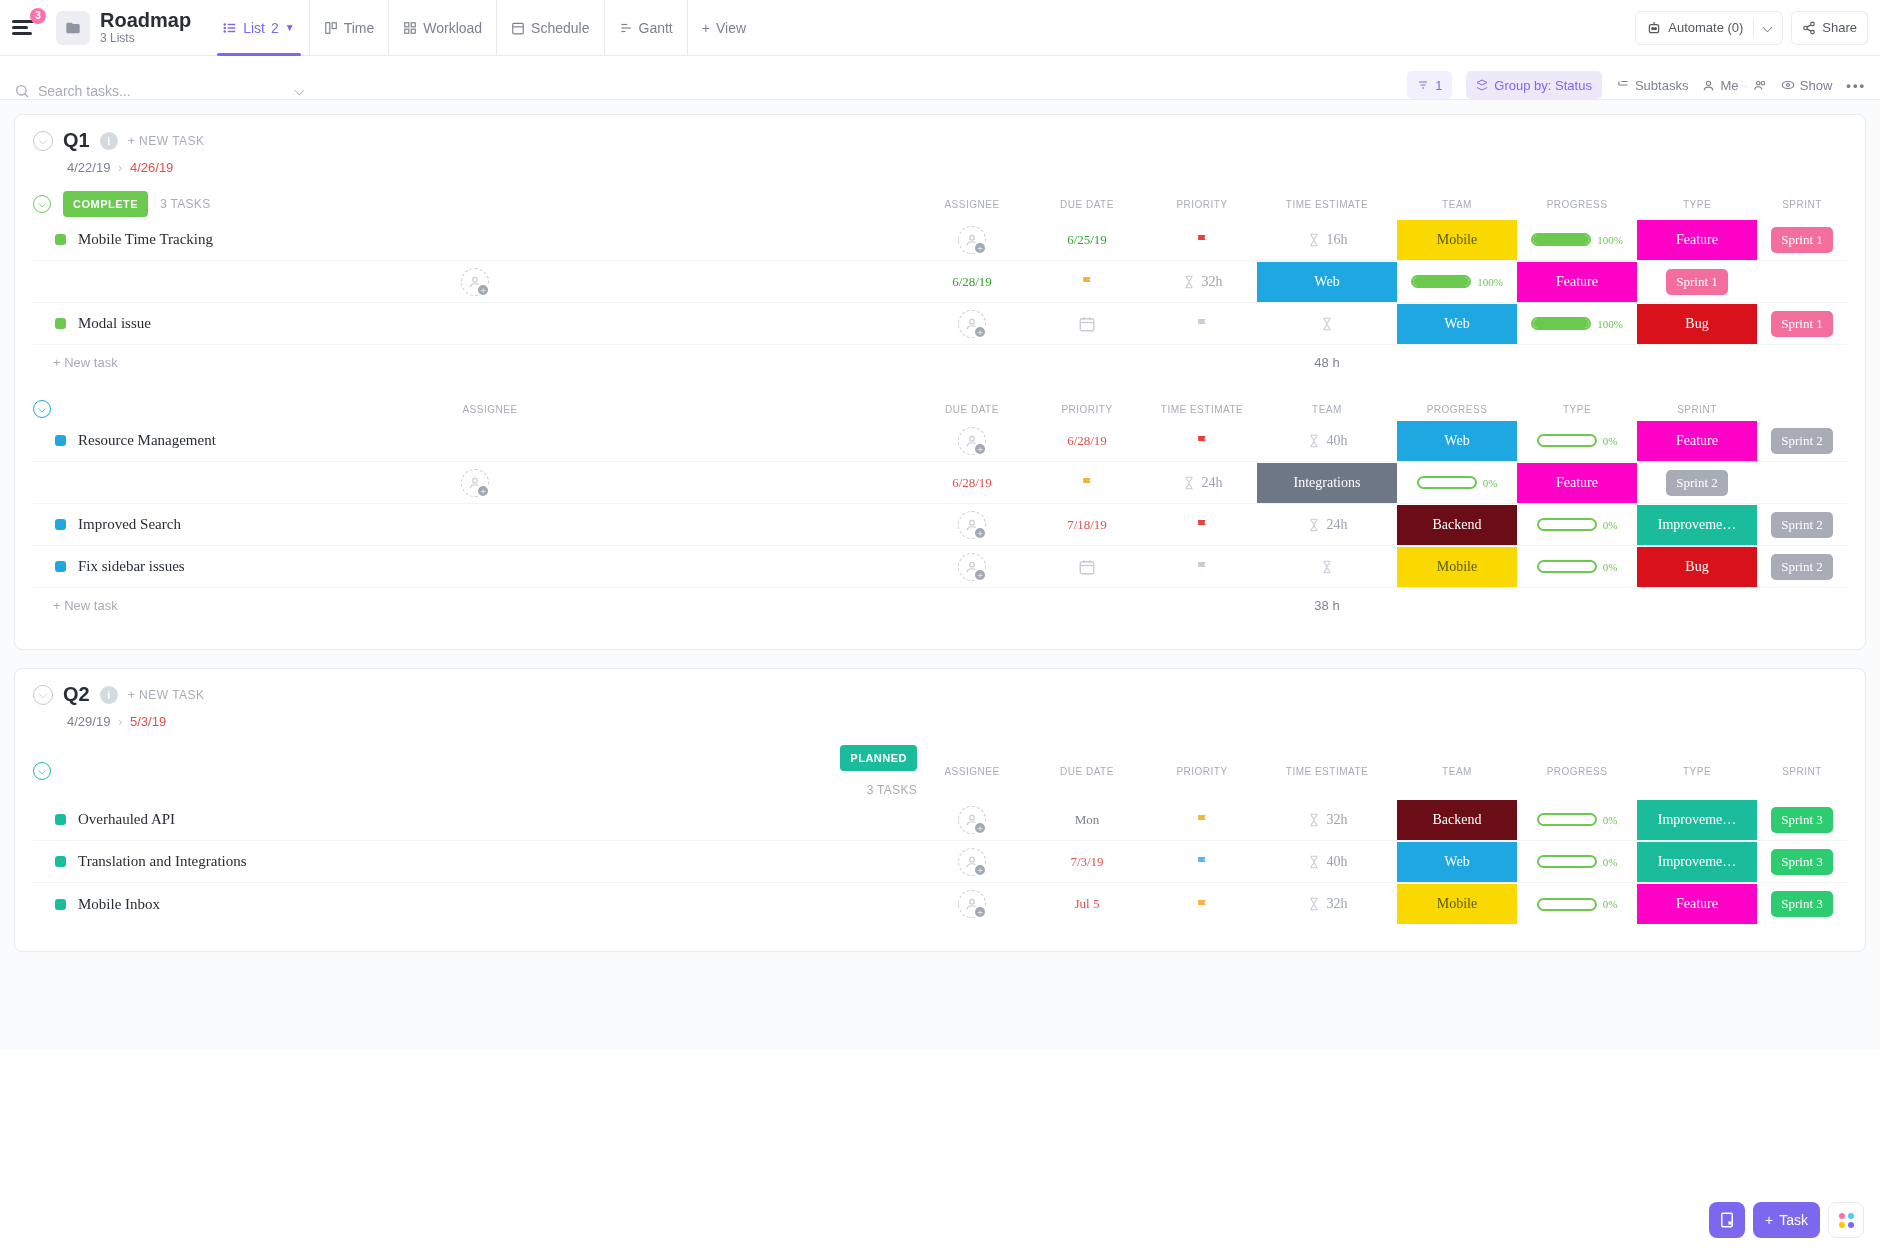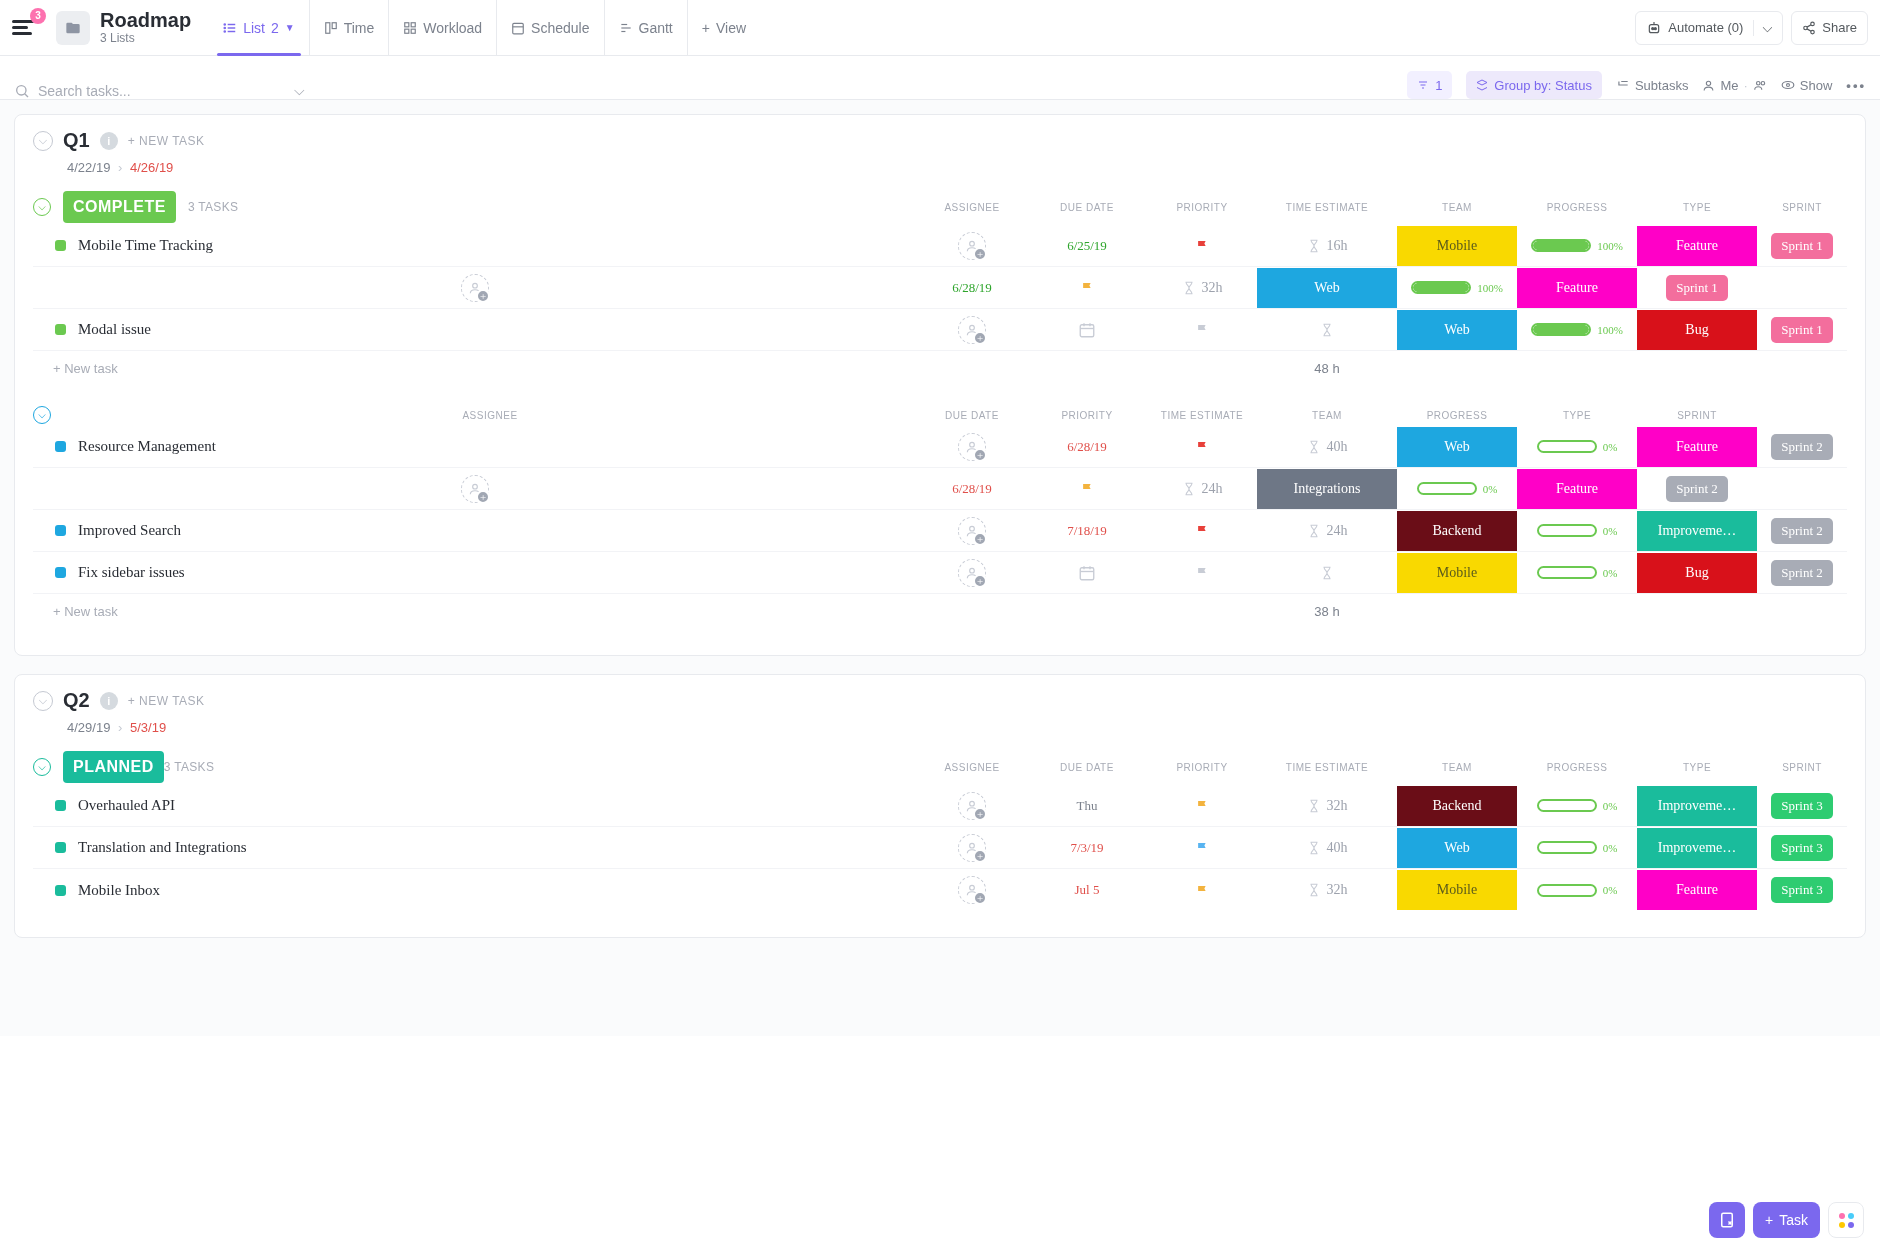--- a/index.html
+++ b/index.html
@@ -48,21 +48,21 @@
 .card-head h2{font-size:20px;font-weight:700;}
 .info-badge{width:18px;height:18px;border-radius:50%;background:#d5dadf;color:#fff;display:inline-flex;align-items:center;justify-content:center;font-size:11px;font-weight:700;}
 .newtask-link{color:#a8acb6;font-size:12px;letter-spacing:0.5px;cursor:pointer;}
 .dates{font-size:13px;color:#7c828d;padding:4px 0 14px 34px;}
 .dates .d2{color:#e04f4a;}
 .dates .chev{color:#c5c9d2;margin:0 4px;}
 
 
 .group { margin-bottom:18px; }
 .group-header { display:flex; align-items:center; gap:12px; padding:2px 0;}
-.status-label{color:#fff;font-size:16px;font-weight:600;letter-spacing:0.5px;padding:7px 10px;border-radius:4px;}
+.status-label{color:#fff;font-size:11px;font-weight:600;letter-spacing:0.5px;padding:7px 10px;border-radius:4px;}
 .tasks-count{font-size:12px;color:#a8acb6;letter-spacing:0.3px;}
 .collapse-sm{width:18px;height:18px;border:1.5px solid;border-radius:50%;display:flex;align-items:center;justify-content:center;font-size:10px;cursor:pointer;}
 
 
 .task-row{display:grid;grid-template-columns: 1fr 110px 120px 110px 140px 120px 120px 120px 90px;align-items:center;min-height:42px;border-bottom:1px solid #f2f3f6;font-family:Liberation Serif, serif;}
 .task-row:last-of-type{border-bottom:none;}
 .task-name-cell{display:flex;align-items:center;gap:12px;padding-left:22px;}
 .status-sq{width:11px;height:11px;border-radius:3px;}
 .task-title{font-size:15px;color:#292d34;cursor:pointer;}
 .avatar-ph{width:28px;height:28px;border-radius:50%;border:1.5px dashed #c8ccd5;position:relative;margin:0 auto;cursor:pointer;display:flex;align-items:center;justify-content:center;color:#c8ccd5;}
@@ -564,21 +564,21 @@
    </div>
    <div class="dates">
      <span>4/29/19</span>
      <span class="chev">›</span>
      <span class="d2">5/3/19</span>
    </div>
       <div class="group">
       <div class="group-header">
         <div class="collapse-sm" style="color:#1abc9c;border-color:#1abc9c">⌵</div>
         <div style="display:grid;grid-template-columns:1fr 110px 120px 110px 140px 120px 120px 120px 90px;flex:1;align-items:center;">
-          <div style="display:flex;align-items:center;">
+          <div style="display:flex;align-items:flex-end;gap:12px;flex-direction:column;">
             <span class="status-label" style="background:#1abc9c">PLANNED</span>
             <span class="tasks-count">3 TASKS</span>
           </div>
           <div style="font-size:10px;color:#a8acb6;letter-spacing:0.5px;text-align:center;">ASSIGNEE</div>
             <div style="font-size:10px;color:#a8acb6;letter-spacing:0.5px;text-align:center;">DUE DATE</div>
             <div style="font-size:10px;color:#a8acb6;letter-spacing:0.5px;text-align:center;">PRIORITY</div>
             <div style="font-size:10px;color:#a8acb6;letter-spacing:0.5px;text-align:center;">TIME ESTIMATE</div>
             <div style="font-size:10px;color:#a8acb6;letter-spacing:0.5px;text-align:center;">TEAM</div>
             <div style="font-size:10px;color:#a8acb6;letter-spacing:0.5px;text-align:center;">PROGRESS</div>
             <div style="font-size:10px;color:#a8acb6;letter-spacing:0.5px;text-align:center;">TYPE</div>
@@ -592,21 +592,21 @@
         </div>
         <div class="cell">
             <div class="avatar-ph">
               <svg viewBox="0 0 24 24" fill="none" stroke="currentColor" stroke-width="2">
                 <circle cx="12" cy="8" r="4"></circle>
                 <path d="M4 21c0-4 4-6 8-6s8 2 8 6"></path>
               </svg>
               <span class="plus">+</span>
             </div>
           </div>
-        <div class="cell ">Thu</div>
+        <div class="cell ">Mon</div>
         <div class="cell"><span class="flag yellow"><svg width="15" height="15" viewBox="0 0 24 24" fill="currentColor">
                 <path d="M5 3v18M5 3h12l-2 4 2 4H5"></path>
               </svg></span></div>
         <div class="time-est">
             <svg class="hourglass-icon" width="14" height="14" viewBox="0 0 24 24" fill="none" stroke="currentColor" stroke-width="1.8">
               <path d="M6 2h12M6 22h12M7 2c0 5 5 6 5 10s-5 5-5 10M17 2c0 5-5 6-5 10s5 5 5 10"></path>
             </svg>
             <span>32h</span>
           </div>
         <div class="team-tag" style="background:#6a0d17;color:#fff">Backend</div>

